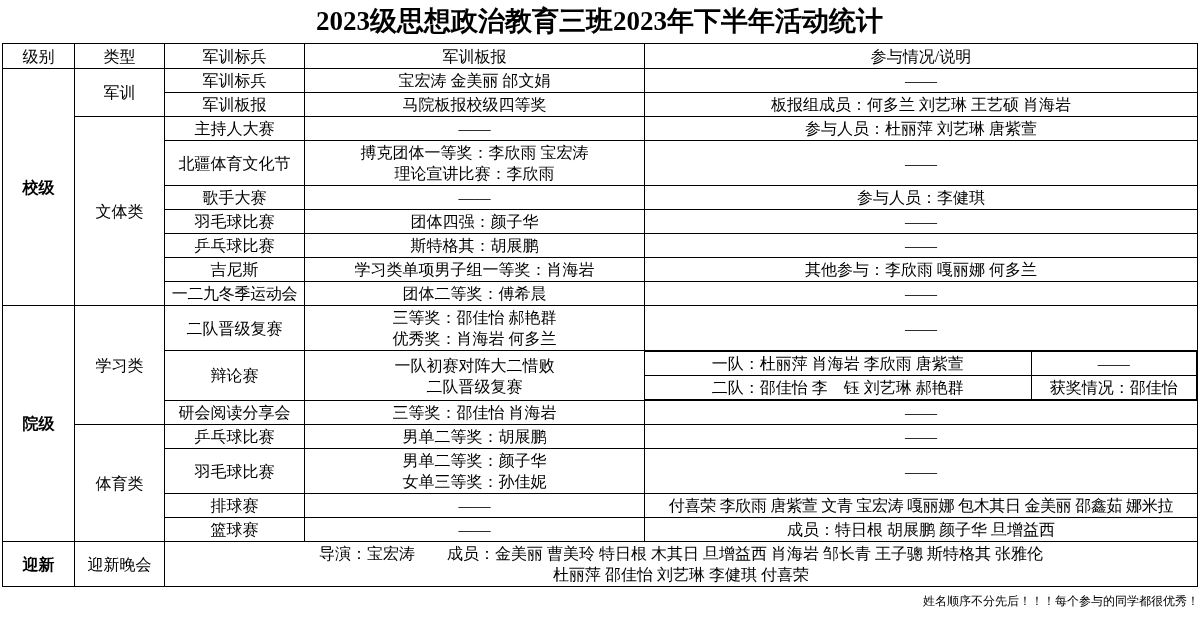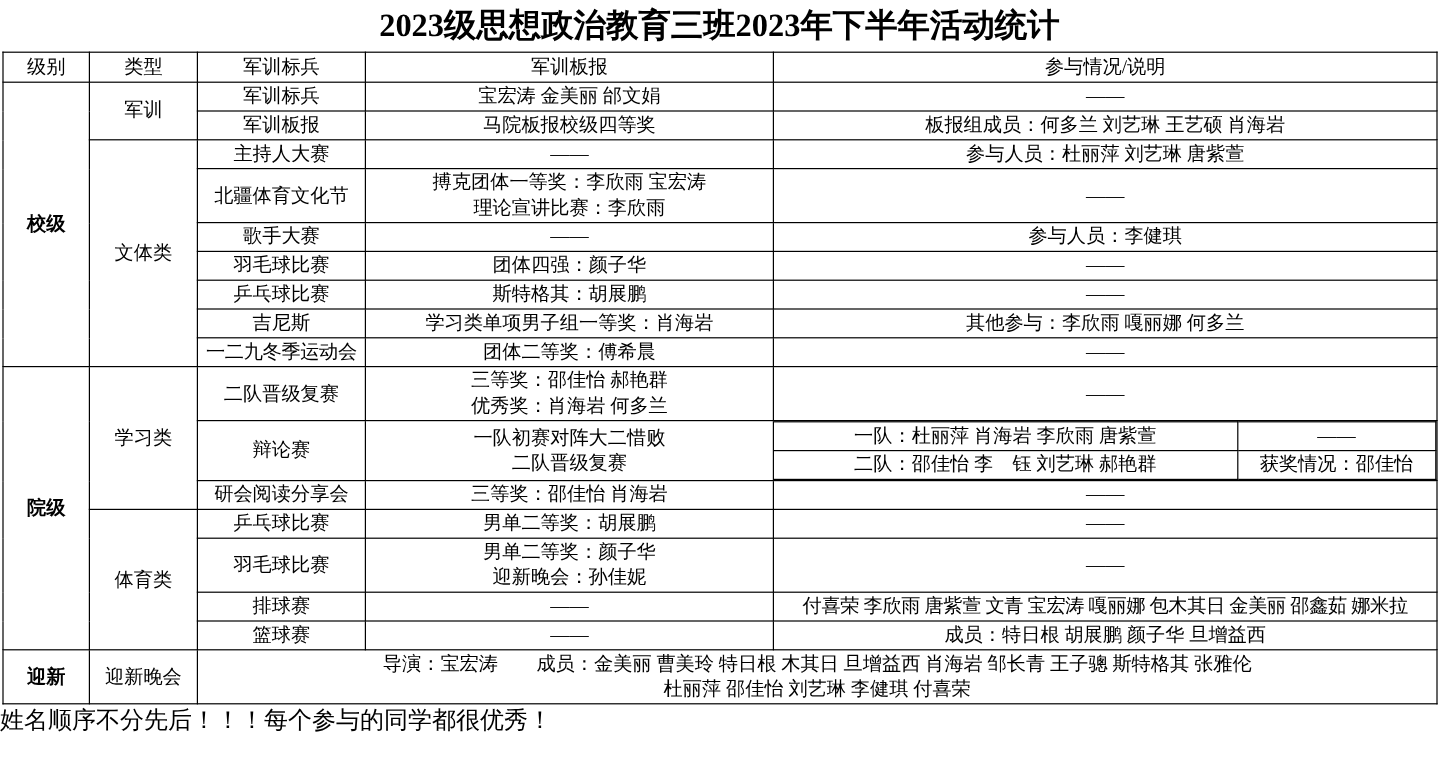--- a/index.html
+++ b/index.html
@@ -56,22 +56,22 @@
     font-size: 17px;
   }
   .two-line span {
     display: block;
     line-height: 21px;
   }
   .dash {
     letter-spacing: 0px;
   }
   #footer {
-    text-align: left;
-    font-size: 20px;
+    text-align: right;
+    font-size: 12px;
     line-height: 22px;
     padding-top: 3px;
   }
   .sub {
     border-collapse: collapse;
     width: 100%;
     table-layout: fixed;
   }
   .sub td {
     border: 0;
@@ -213,21 +213,21 @@
       <tr>
         <td class="mid" rowspan="4">体育类</td>
         <td>乒乓球比赛</td>
         <td>男单二等奖：胡展鹏</td>
         <td class="dash">——</td>
       </tr>
       <tr>
         <td>羽毛球比赛</td>
         <td class="two-line">
           <span>男单二等奖：颜子华</span>
-          <span>迎新晚会：孙佳妮</span>
+          <span>女单三等奖：孙佳妮</span>
         </td>
         <td class="dash">——</td>
       </tr>
       <tr>
         <td>排球赛</td>
         <td class="dash">——</td>
         <td class="squeeze">付喜荣 李欣雨 唐紫萱 文青 宝宏涛 嘎丽娜 包木其日 金美丽 邵鑫茹 娜米拉</td>
       </tr>
       <tr>
         <td>篮球赛</td>

